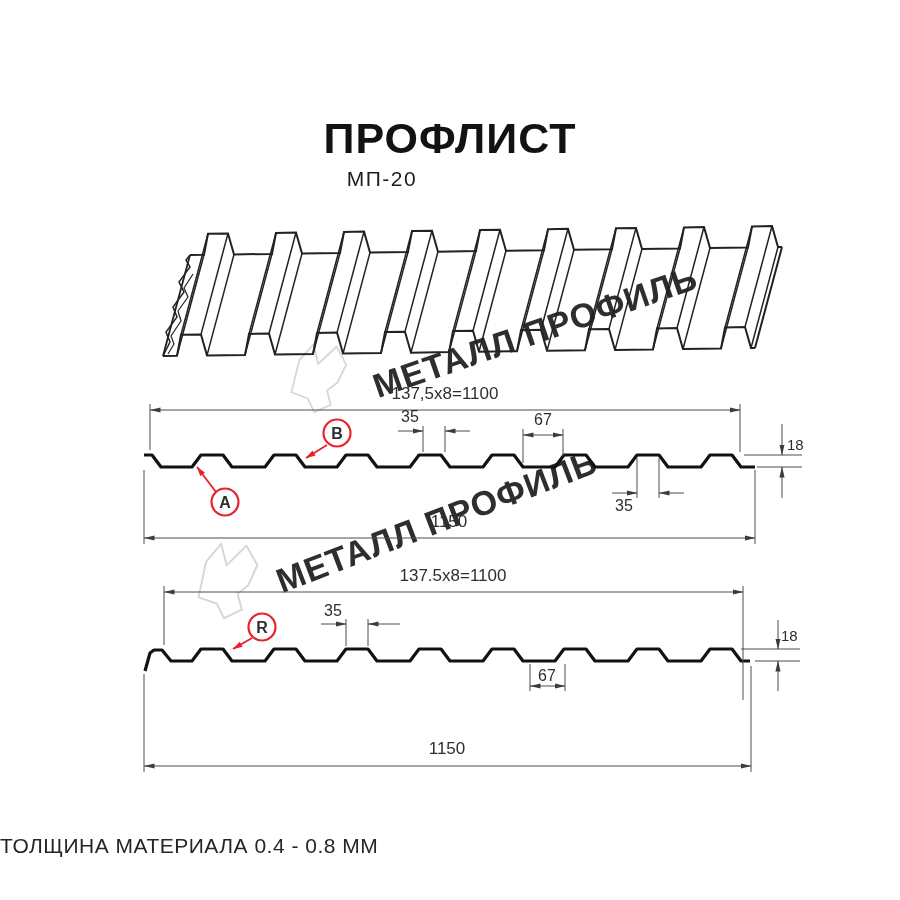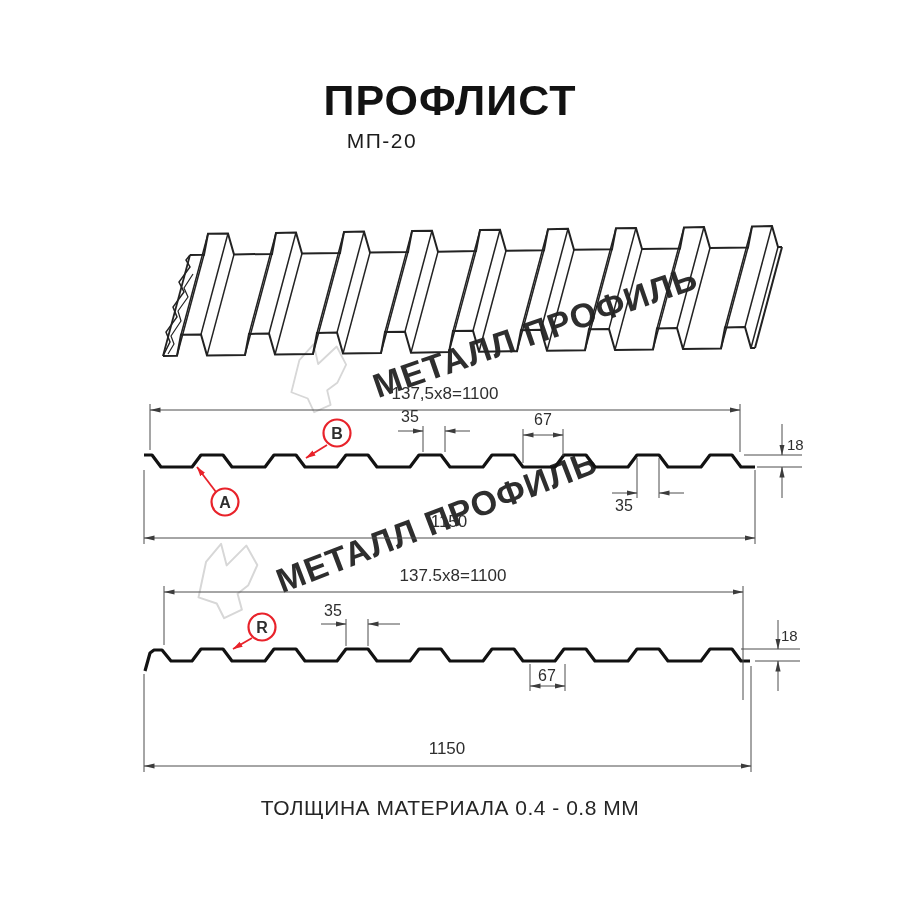--- a/index.html
+++ b/index.html
@@ -1,23 +1,23 @@
 <!DOCTYPE html>
 <html><head>
 <meta charset="utf-8">
 <style>
   html,body{margin:0;padding:0;background:#ffffff;}
   body{width:900px;height:900px;position:relative;overflow:hidden;
        font-family:"Liberation Sans",sans-serif;}
-  .abs{position:absolute;}
+  .abs{position:absolute;margin-top:38px;}
   #title{top:76px;left:0;width:900px;text-align:center;
          font-size:43px;font-weight:800;letter-spacing:1px;color:#121212;}
   #subtitle{top:129px;left:0;width:764px;text-align:center;
             font-size:21px;font-weight:500;letter-spacing:1.5px;color:#1c1c1c;}
-  #footnote{top:796px;left:0;width:900px;text-align:center;
+  #footnote{top:796px;left:0;width:900px;text-align:left;
             font-size:21px;font-weight:500;letter-spacing:0.5px;color:#262626;}
   svg{position:absolute;top:0;left:0;}
   svg text{font-family:"Liberation Sans",sans-serif;fill:#2e2e2e;}
   .dimtxt{font-size:16px;}
   .dimtxt-big{font-size:17px;}
   .dimtxt-sm{font-size:15px;}
   .wmtext{font-size:34px;font-weight:700;letter-spacing:1px;}
   .wmlogo{fill:none;stroke:#d7d7d7;stroke-width:2.4;stroke-linejoin:round;}
   .profile{fill:none;stroke:#121212;stroke-width:3.2;stroke-linejoin:round;}
   .callout-circle{fill:none;stroke:#e8222a;stroke-width:2.2;}

